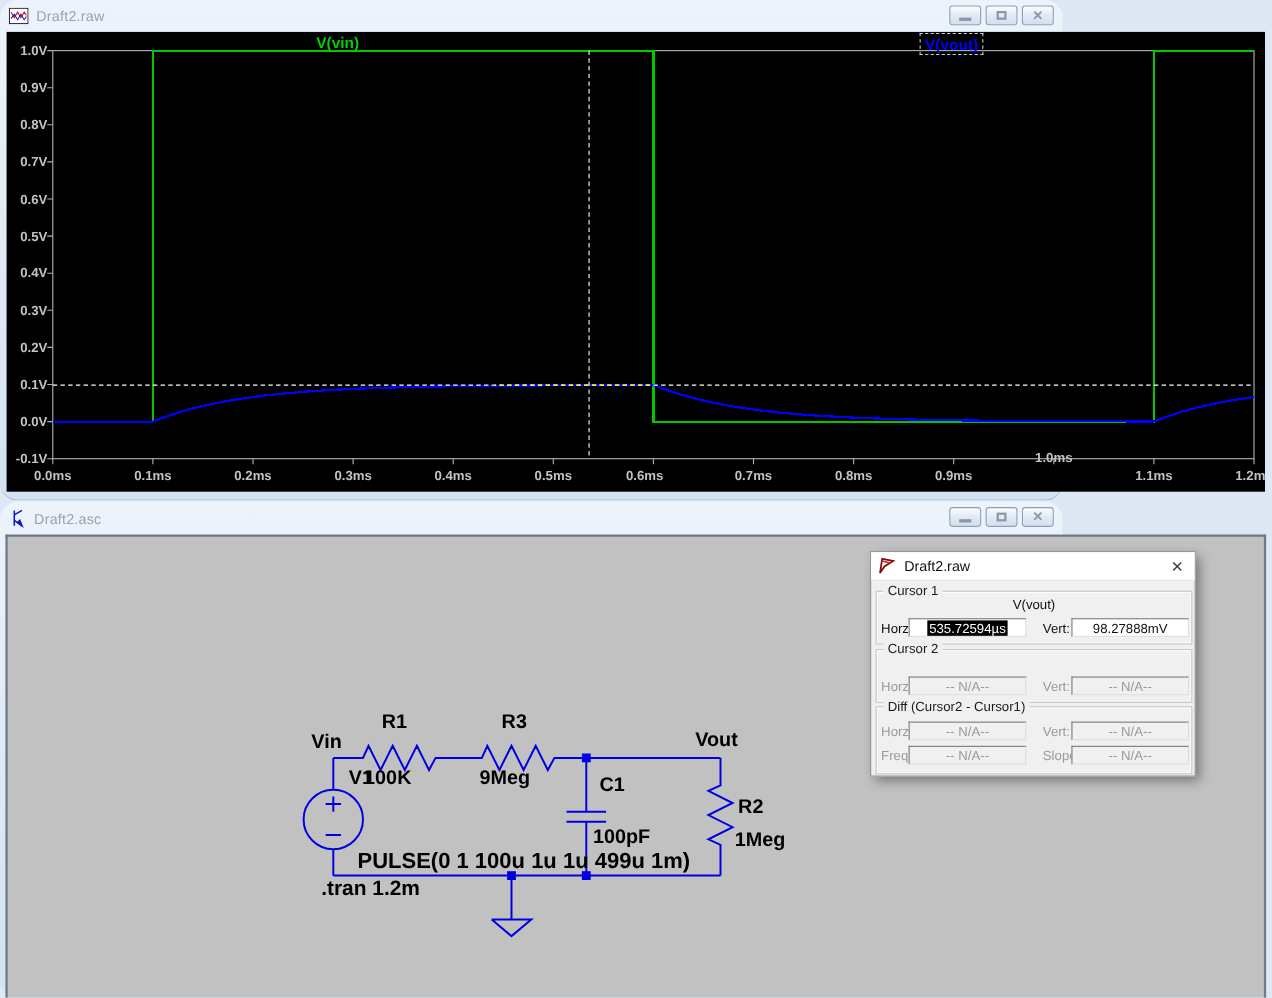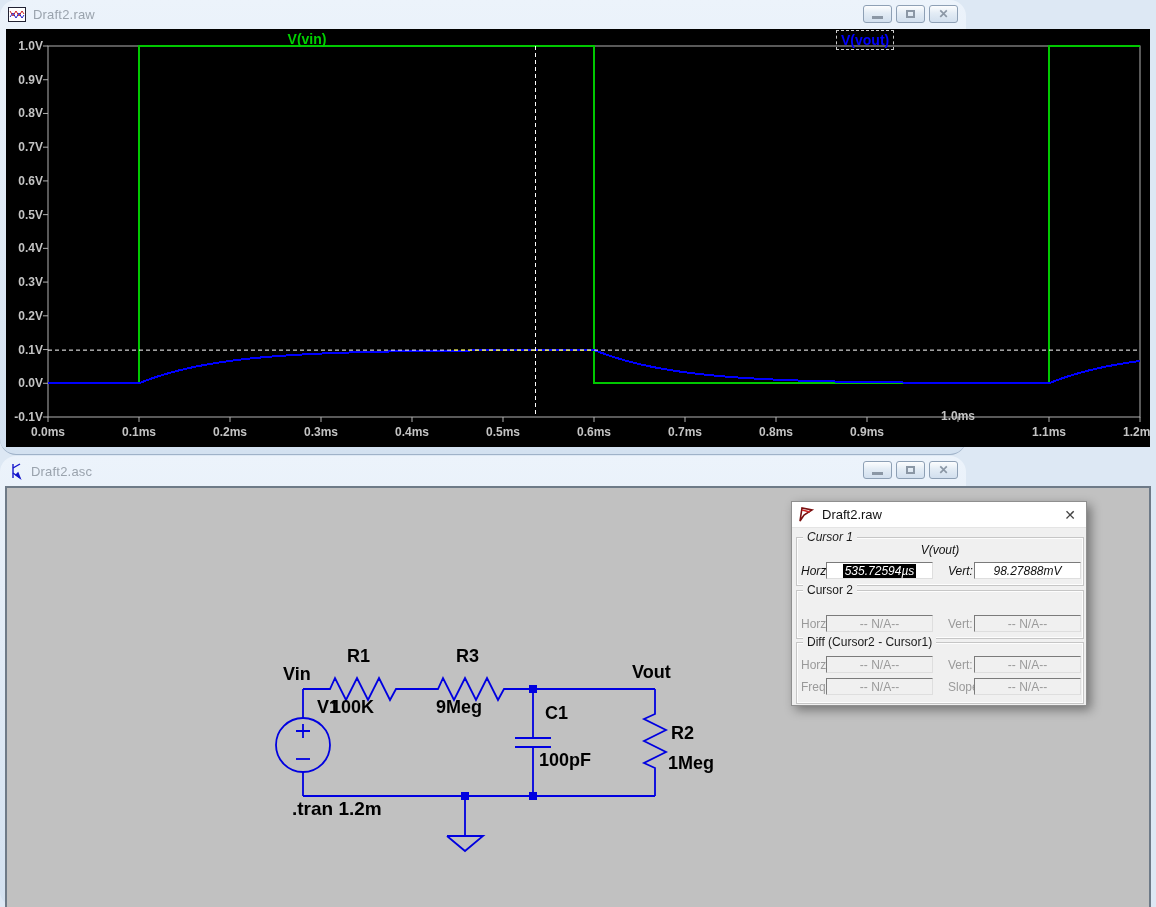--- a/index.html
+++ b/index.html
@@ -36,21 +36,21 @@
   .sch-label { position:absolute; color:#000; font-weight:bold; font-size:18px; white-space:nowrap; }
 
   
   #cursor-dialog { position:absolute; left:791px; top:45px; width:296px; height:205px;
                    background:#f0f0f0; border:1px solid #8f8f8f; box-shadow:4px 4px 10px rgba(0,0,0,.4); z-index:10; }
   #dlg-titlebar { position:relative; height:26px; background:#ffffff; display:flex; align-items:center; padding-left:6px; border-bottom:1px solid #e4e4e4; }
   #dlg-title { font-size:13px; color:#111; margin-left:7px; }
   #dlg-close { position:absolute; right:10px; top:5px; font-size:14px; color:#444; }
   .dlg-group { position:absolute; left:4px; width:288px; border:1px solid #c6c6c6; box-shadow:0 0 0 1px #fdfdfd inset; }
   .dlg-group-label { position:absolute; top:-8px; left:6px; background:#f0f0f0; padding:0 4px; font-size:12px; color:#1a1a1a; }
-  #grp-cursor1 { top:35px; height:49px;font-style:italic; }
+  #grp-cursor1 { top:35px; height:49px; }
   #grp-cursor2 { top:88px; height:49px; }
   #grp-diff    { top:140px; height:62px; }
   .dlg-trace-name { position:absolute; top:5px; left:0; width:100%; text-align:center; font-size:12px; color:#111; }
   .dlg-row { position:absolute; left:0; width:100%; height:17px; }
   .dlg-lbl { position:absolute; font-size:12px; color:#111; top:2px; }
   .dlg-lbl.dis { color:#9a9a9a; }
   .dlg-inp { position:absolute; width:107px; height:17px; background:#fff; font-size:12px; color:#111;
              border:1px solid; border-color:#7b7b7b #dedede #dedede #7b7b7b;
              display:flex; align-items:center; justify-content:center; }
   .dlg-inp.dis { background:#f0f0f0; color:#9a9a9a; }
@@ -129,21 +129,21 @@
         <div class="axis-label" style="left: 0px; top: 279.818px; width: 37px; text-align: right;">0.2V</div>
         <div class="axis-label" style="left: 0px; top: 313.545px; width: 37px; text-align: right;">0.1V</div>
         <div class="axis-label" style="left: 0px; top: 347.273px; width: 37px; text-align: right;">0.0V</div>
         <div class="axis-label" style="left: 0px; top: 381px; width: 37px; text-align: right;">-0.1V</div>
         <div class="axis-label" style="left: 17px; top: 396px; width: 50px; text-align: center;">0.0ms</div>
         <div class="axis-label" style="left: 108px; top: 396px; width: 50px; text-align: center;">0.1ms</div>
         <div class="axis-label" style="left: 199px; top: 396px; width: 50px; text-align: center;">0.2ms</div>
         <div class="axis-label" style="left: 290px; top: 396px; width: 50px; text-align: center;">0.3ms</div>
         <div class="axis-label" style="left: 381px; top: 396px; width: 50px; text-align: center;">0.4ms</div>
         <div class="axis-label" style="left: 472px; top: 396px; width: 50px; text-align: center;">0.5ms</div>
-        <div class="axis-label" style="left: 563px; top: 396px; width: 50px; text-align: center;">0.6ms</div>
+        <div class="axis-label" style="left: 563px; top: 396px; width: 50px; ">0.6ms</div>
         <div class="axis-label" style="left: 654px; top: 396px; width: 50px; text-align: center;">0.7ms</div>
         <div class="axis-label" style="left: 745px; top: 396px; width: 50px; text-align: center;">0.8ms</div>
         <div class="axis-label" style="left: 836px; top: 396px; width: 50px; text-align: center;">0.9ms</div>
         <div class="axis-label" style="left: 927px; top: 380px; width: 50px; text-align: center;">1.0ms</div>
         <div class="axis-label" style="left: 1018px; top: 396px; width: 50px; text-align: center;">1.1ms</div>
         <div class="axis-label" style="left: 1109px; top: 396px; width: 50px; text-align: center;">1.2ms</div>
       </div>
   </div>
 </div>
 
@@ -201,20 +201,21 @@
     <div class="sch-label" style="left:340px;top:158px;">R1</div>
     <div class="sch-label" style="left:310px;top:209px;">V1</div>
     <div class="sch-label" style="left:324px;top:209px;text-align:right;">100K</div>
     <div class="sch-label" style="left:449px;top:158px;">R3</div>
     <div class="sch-label" style="left:429px;top:209px;">9Meg</div>
     <div class="sch-label" style="left:625px;top:174px;">Vout</div>
     <div class="sch-label" style="left:538px;top:215px;">C1</div>
     <div class="sch-label" style="left:532px;top:262px;">100pF</div>
     <div class="sch-label" style="left:664px;top:235px;">R2</div>
     <div class="sch-label" style="left:661px;top:265px;">1Meg</div>
+    <div class="sch-label" style="left:318px;top:284px;font-size:20px;">PULSE(0 1 100u 1u 1u 499u 1m)</div>
     <div class="sch-label" style="left:285px;top:310px;font-size:19px;">.tran 1.2m</div>
   </div>
 
   <div id="cursor-dialog">
     <div id="dlg-titlebar">
       <svg width="17" height="17">
         <polygon points="2,15 4,2 14,4 6,9" fill="#fff" stroke="#7a1010" stroke-width="1.6"></polygon>
         <line x1="4" y1="4" x2="12" y2="6" stroke="#c22" stroke-width="1.4"></line>
       </svg>
       <span id="dlg-title">Draft2.raw</span>

